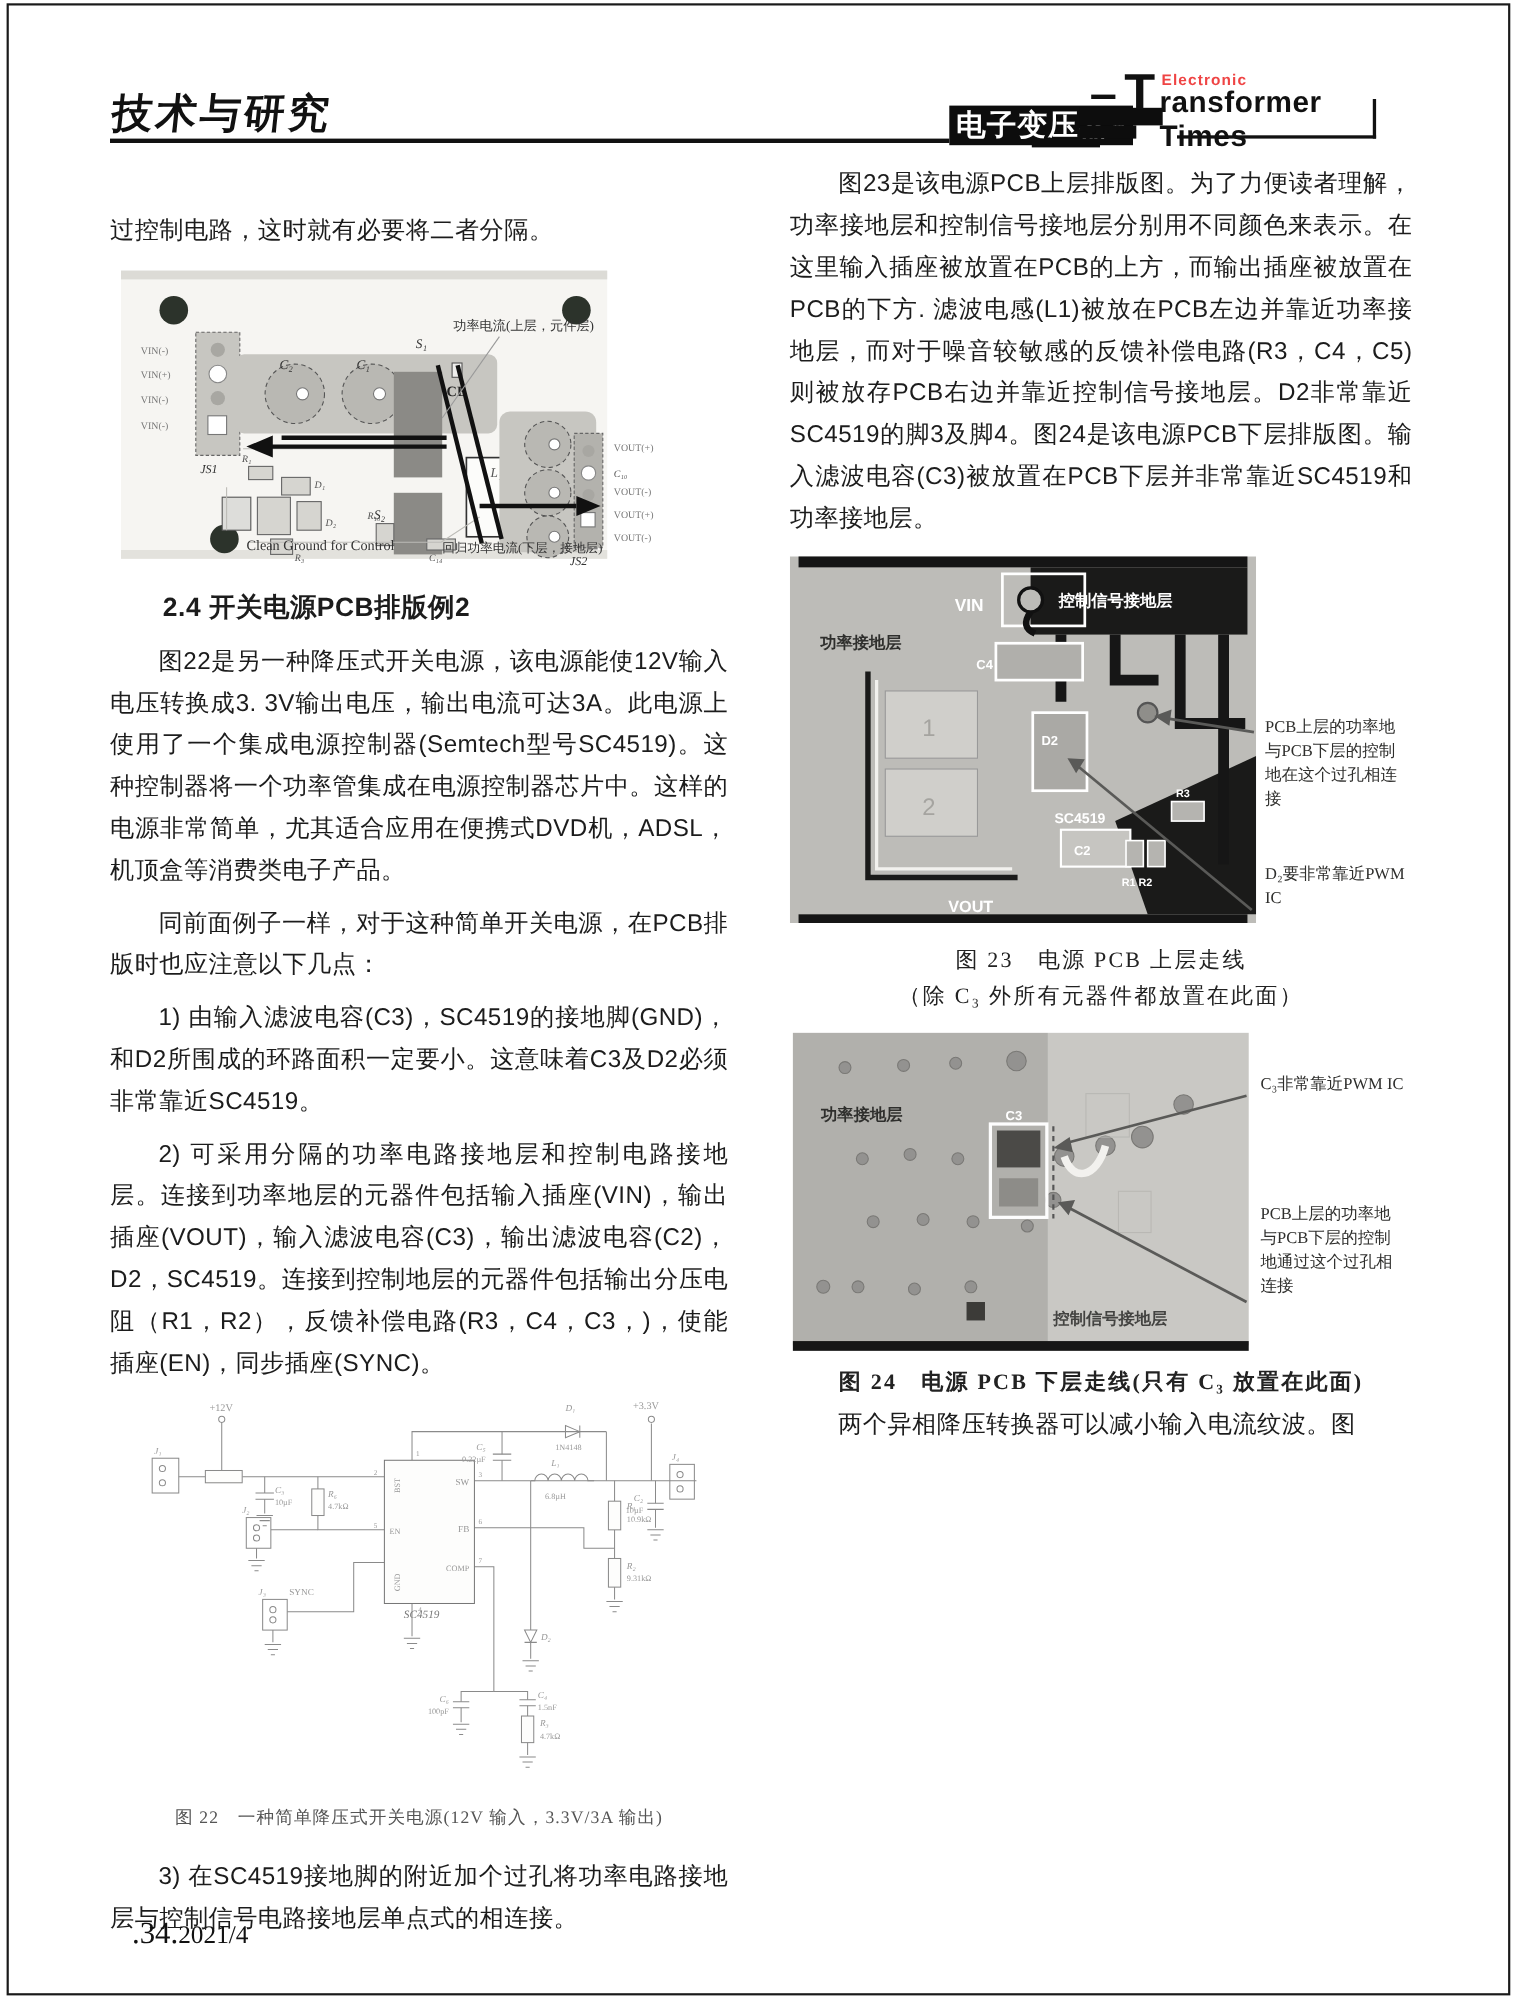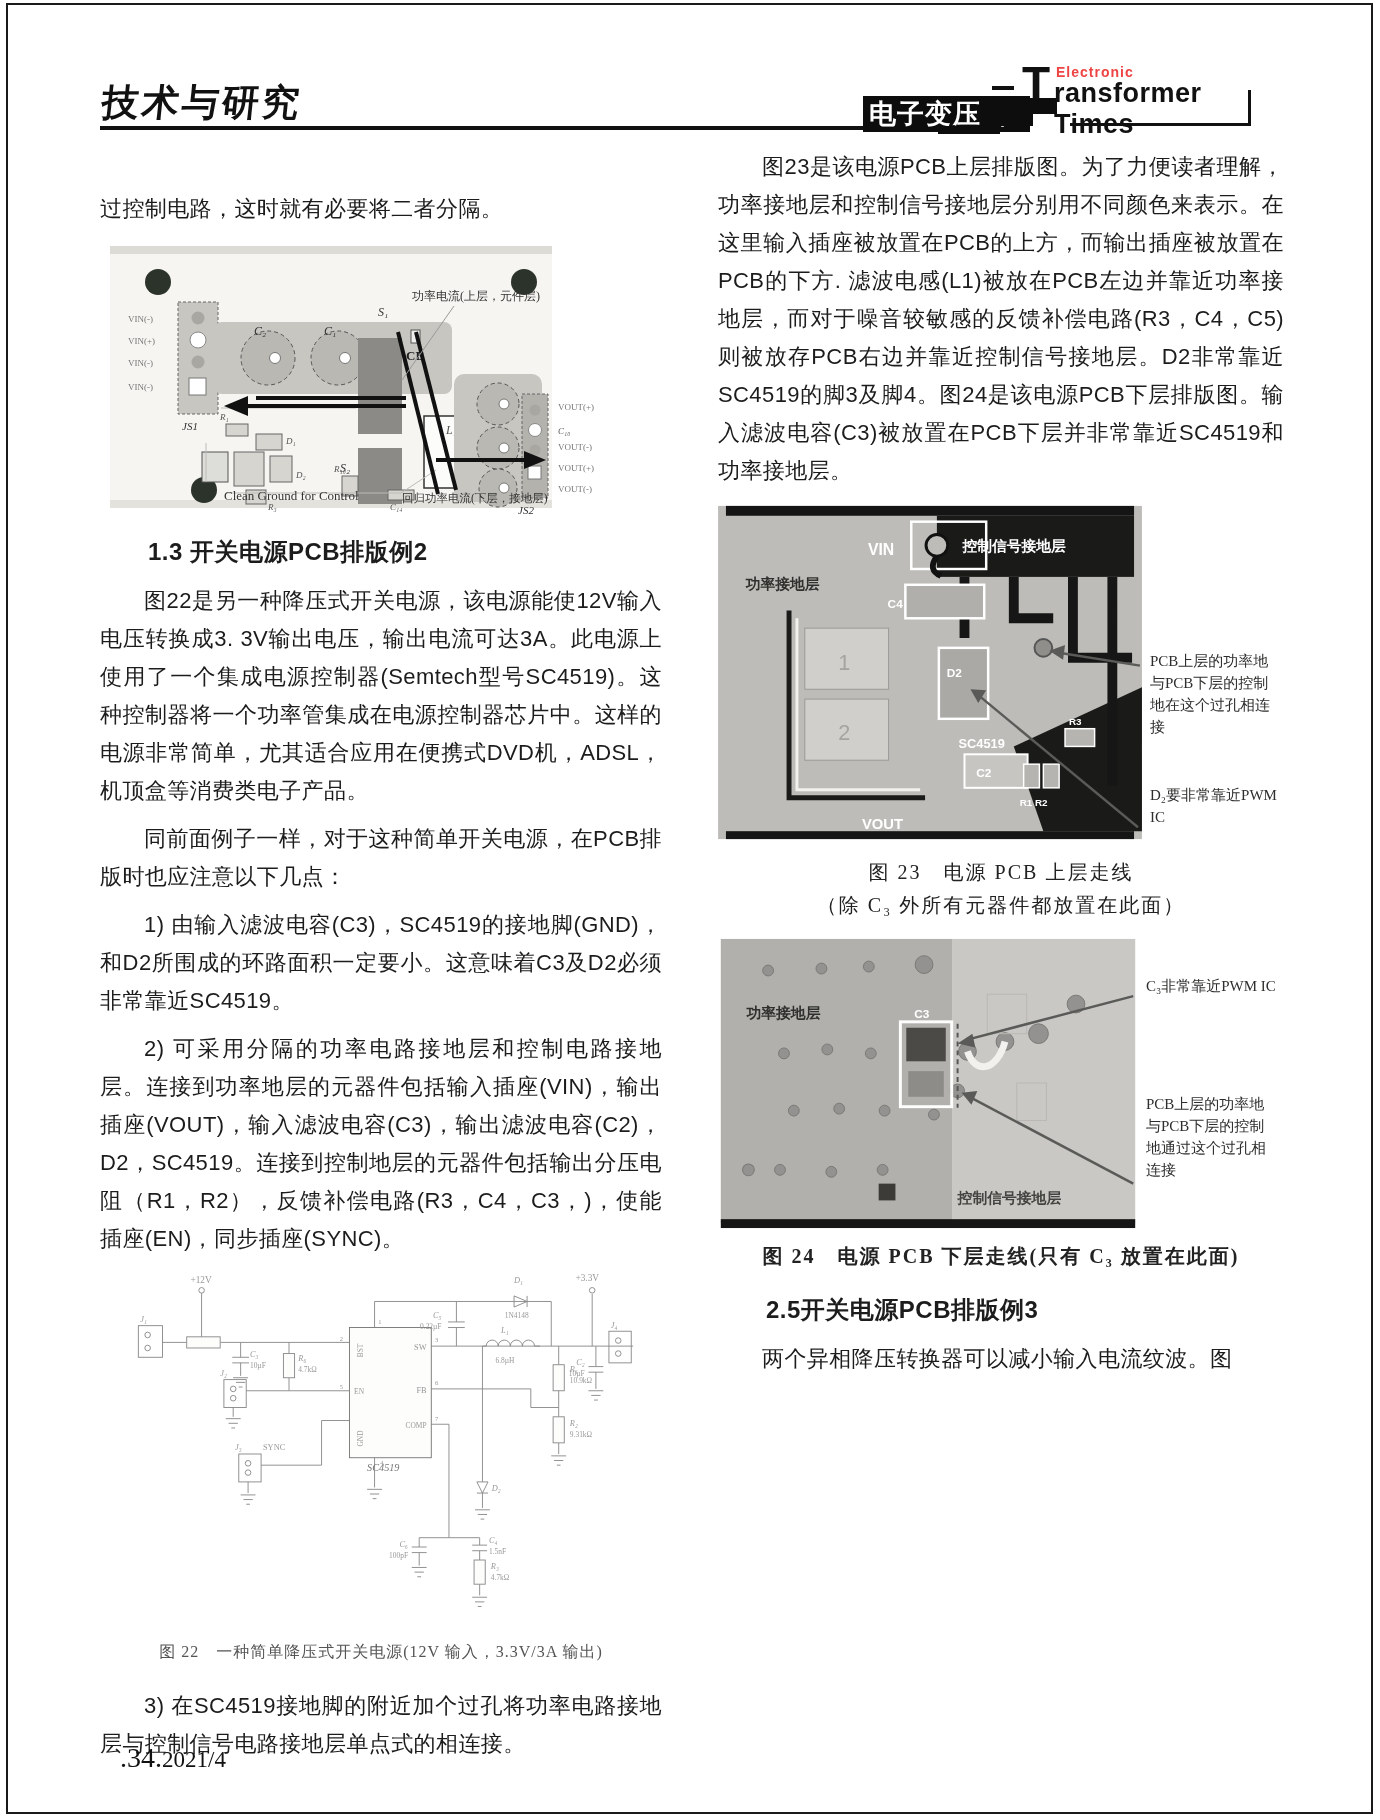--- a/index.html
+++ b/index.html
@@ -177,21 +177,21 @@
       </g>
       <g>
         <text class="figfont" x="306" y="62" font-size="12" fill="#333">功率电流(上层，元件层)</text>
         <line x1="348" y1="68" x2="296" y2="142" stroke="#999" stroke-width="1"></line>
         <text class="figfont" x="118" y="262" font-size="13" fill="#333">Clean Ground for Control</text>
         <text class="figfont" x="296" y="264" font-size="11.5" fill="#333">回归功率电流(下层，接地层)</text>
       </g>
     </svg>
 
 
-    <div class="sec-head">1.3 开关电源PCB排版例2</div>
+    <div class="sec-head">2.4 开关电源PCB排版例2</div>
     <p class="para">图22是另一种降压式开关电源，该电源能使12V输入电压转换成3. 3V输出电压，输出电流可达3A。此电源上使用了一个集成电源控制器(Semtech型号SC4519)。这种控制器将一个功率管集成在电源控制器芯片中。这样的电源非常简单，尤其适合应用在便携式DVD机，ADSL，机顶盒等消费类电子产品。</p>
     <p class="para">同前面例子一样，对于这种简单开关电源，在PCB排版时也应注意以下几点：</p>
     <p class="para">1) 由输入滤波电容(C3)，SC4519的接地脚(GND)，和D2所围成的环路面积一定要小。这意味着C3及D2必须非常靠近SC4519。</p>
     <p class="para">2) 可采用分隔的功率电路接地层和控制电路接地层。连接到功率地层的元器件包括输入插座(VIN)，输出插座(VOUT)，输入滤波电容(C3)，输出滤波电容(C2)，D2，SC4519。连接到控制地层的元器件包括输出分压电阻（R1，R2），反馈补偿电路(R3，C4，C3，)，使能插座(EN)，同步插座(SYNC)。</p>
 
     <svg width="540" height="372" viewBox="0 0 540 400" style="margin:0 0 0 12px;display:block;">
       <defs>
         <g id="gndsym">
             <path d="M-8 0 H8 M-5 5 H5 M-2 10 H2" stroke="#8a8a8a" fill="none"></path>
           </g>
@@ -448,20 +448,19 @@
         </g>
       </svg>
       <div class="ann-col">
         <div style="margin-top:40px;">C₃非常靠近PWM IC</div>
         <div style="margin-top:96px;">PCB上层的功率地与PCB下层的控制地通过这个过孔相连接</div>
       </div>
     </div>
 
     <div class="fig-caption" style="margin-top:12px;font-weight:bold;">图 24　电源 PCB 下层走线(只有 C₃ 放置在此面)</div>
 
-    <div class="sec-head" style="margin-top:24px;">2.5开关电源PCB排版例3</div>
     <p class="para">两个异相降压转换器可以减小输入电流纹波。图</p>
   </div>
 
   <div class="footer">
     <span class="num">.34.</span><span class="issue">2021/4</span>
   </div>
 </div>
 
 </body></html>

